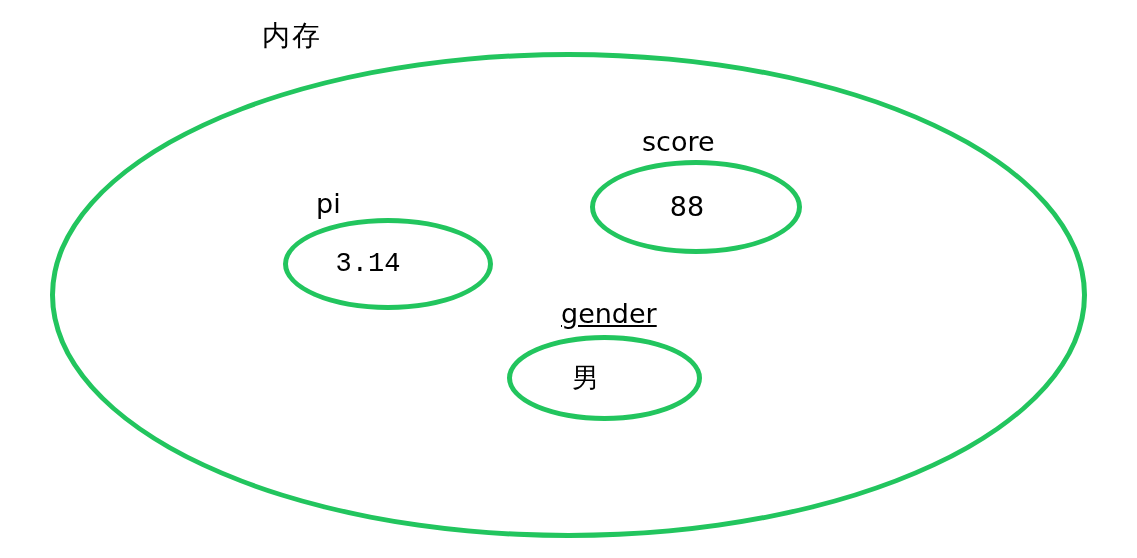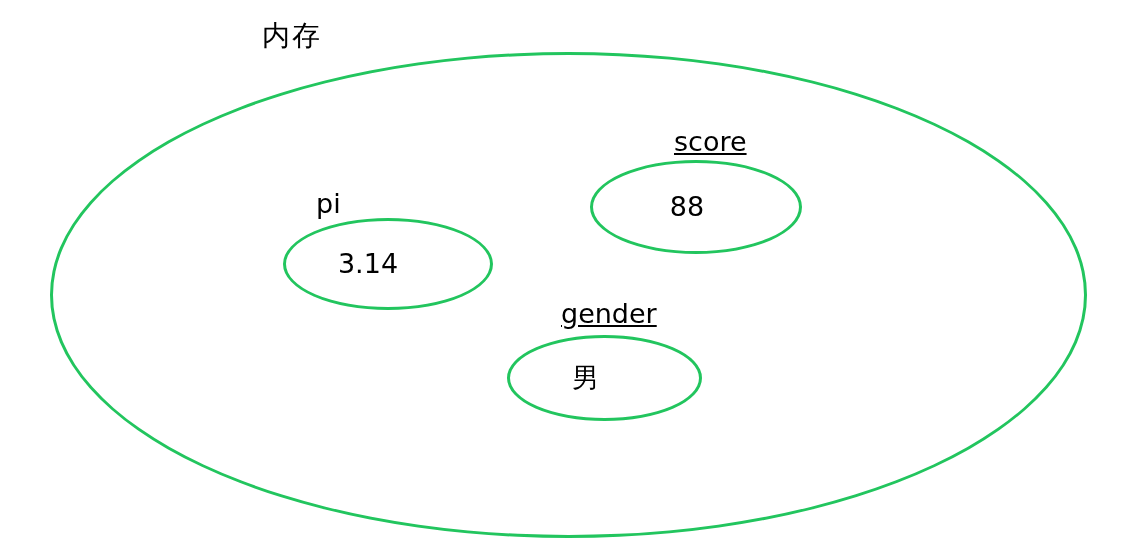--- a/index.html
+++ b/index.html
@@ -11,21 +11,21 @@
     position: relative;
     width: 1092px;
     height: 558px;
     background: #ffffff;
     font-family: "DejaVu Sans", "Liberation Sans", sans-serif;
     color: #000000;
     overflow: hidden;
   }
   .ellipse {
     position: absolute;
-    border: 3px solid #22c55e;
+    border: 5px solid #22c55e;
     border-radius: 50%;
     box-sizing: border-box;
     background: transparent;
   }
   .outer-ellipse {
     left: 50px;
     top: 52px;
     width: 1037px;
     height: 486px;
   }
@@ -48,26 +48,26 @@
     display: flex;
     align-items: center;
     justify-content: center;
   }
   .var-value {
     font-size: 27px;
     line-height: 32px;
     white-space: nowrap;
   }
   
-  .pi-ellipse    { left: 283px; top: 218px; width: 210px; height: 92px; }
+  .pi-ellipse    { left: 283px; top: 218px; width: 210px; height: 92px; font-family: Liberation Mono, monospace; }
   .pi-label      { left: 316px; top: 188px; }
   .pi-value      { transform: translateX(-20px); }
   
   .score-ellipse { left: 590px; top: 160px; width: 212px; height: 94px; }
-  .score-label   { left: 674px; top: 126px; text-decoration: underline; }
+  .score-label   { left: 642px; top: 126px; }
   .score-value   { transform: translateX(-9px); }
   
   .gender-ellipse { left: 507px; top: 335px; width: 195px; height: 86px; }
   .gender-label   { left: 561px; top: 298px; text-decoration: underline; }
   .gender-value   { transform: translateX(-19px); }
 </style>
 </head>
 <body>
 
 <div class="canvas">

